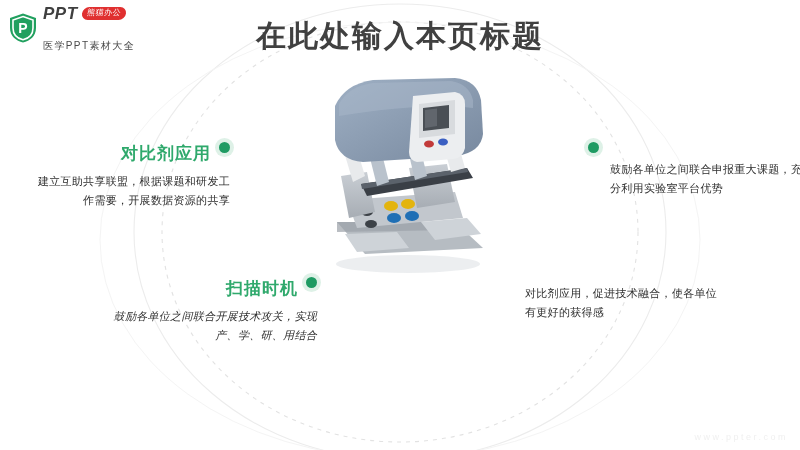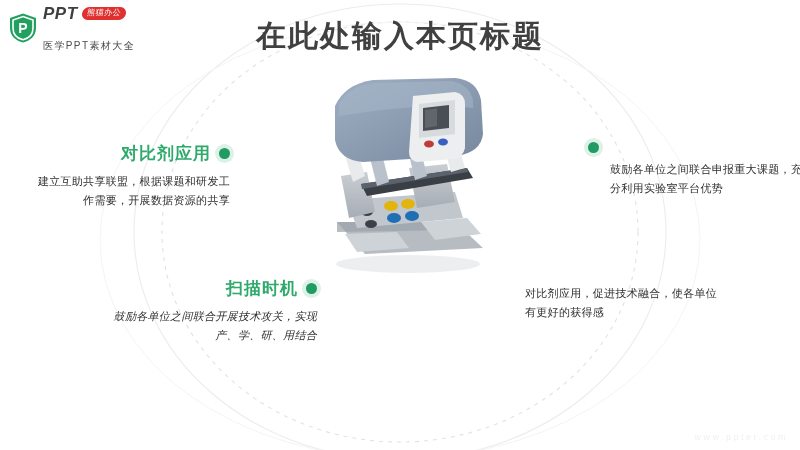--- a/index.html
+++ b/index.html
@@ -37,21 +37,21 @@
     position:absolute;left:0;right:0;top:16px;text-align:center;
     font-size:30px;font-weight:bold;color:#404040;letter-spacing:2px;
   }
 
   
   .device{position:absolute;left:305px;top:72px;width:205px;height:205px;}
 
   
   .callout{position:absolute;width:215px;}
   .callout .head{
-    display:flex;align-items:center;gap:8px;
+    display:flex;align-items:flex-start;gap:8px;
     font-size:17px;font-weight:bold;color:#2fa96c;letter-spacing:1px;
     white-space:nowrap;
   }
   .callout.right .head{justify-content:flex-start;}
   .callout.left  .head{justify-content:flex-end;}
   .dot{
     width:11px;height:11px;border-radius:50%;background:#1f9b63;
     box-shadow:0 0 0 4px rgba(47,169,108,0.16);flex:0 0 auto;
   }
   .callout .body{

